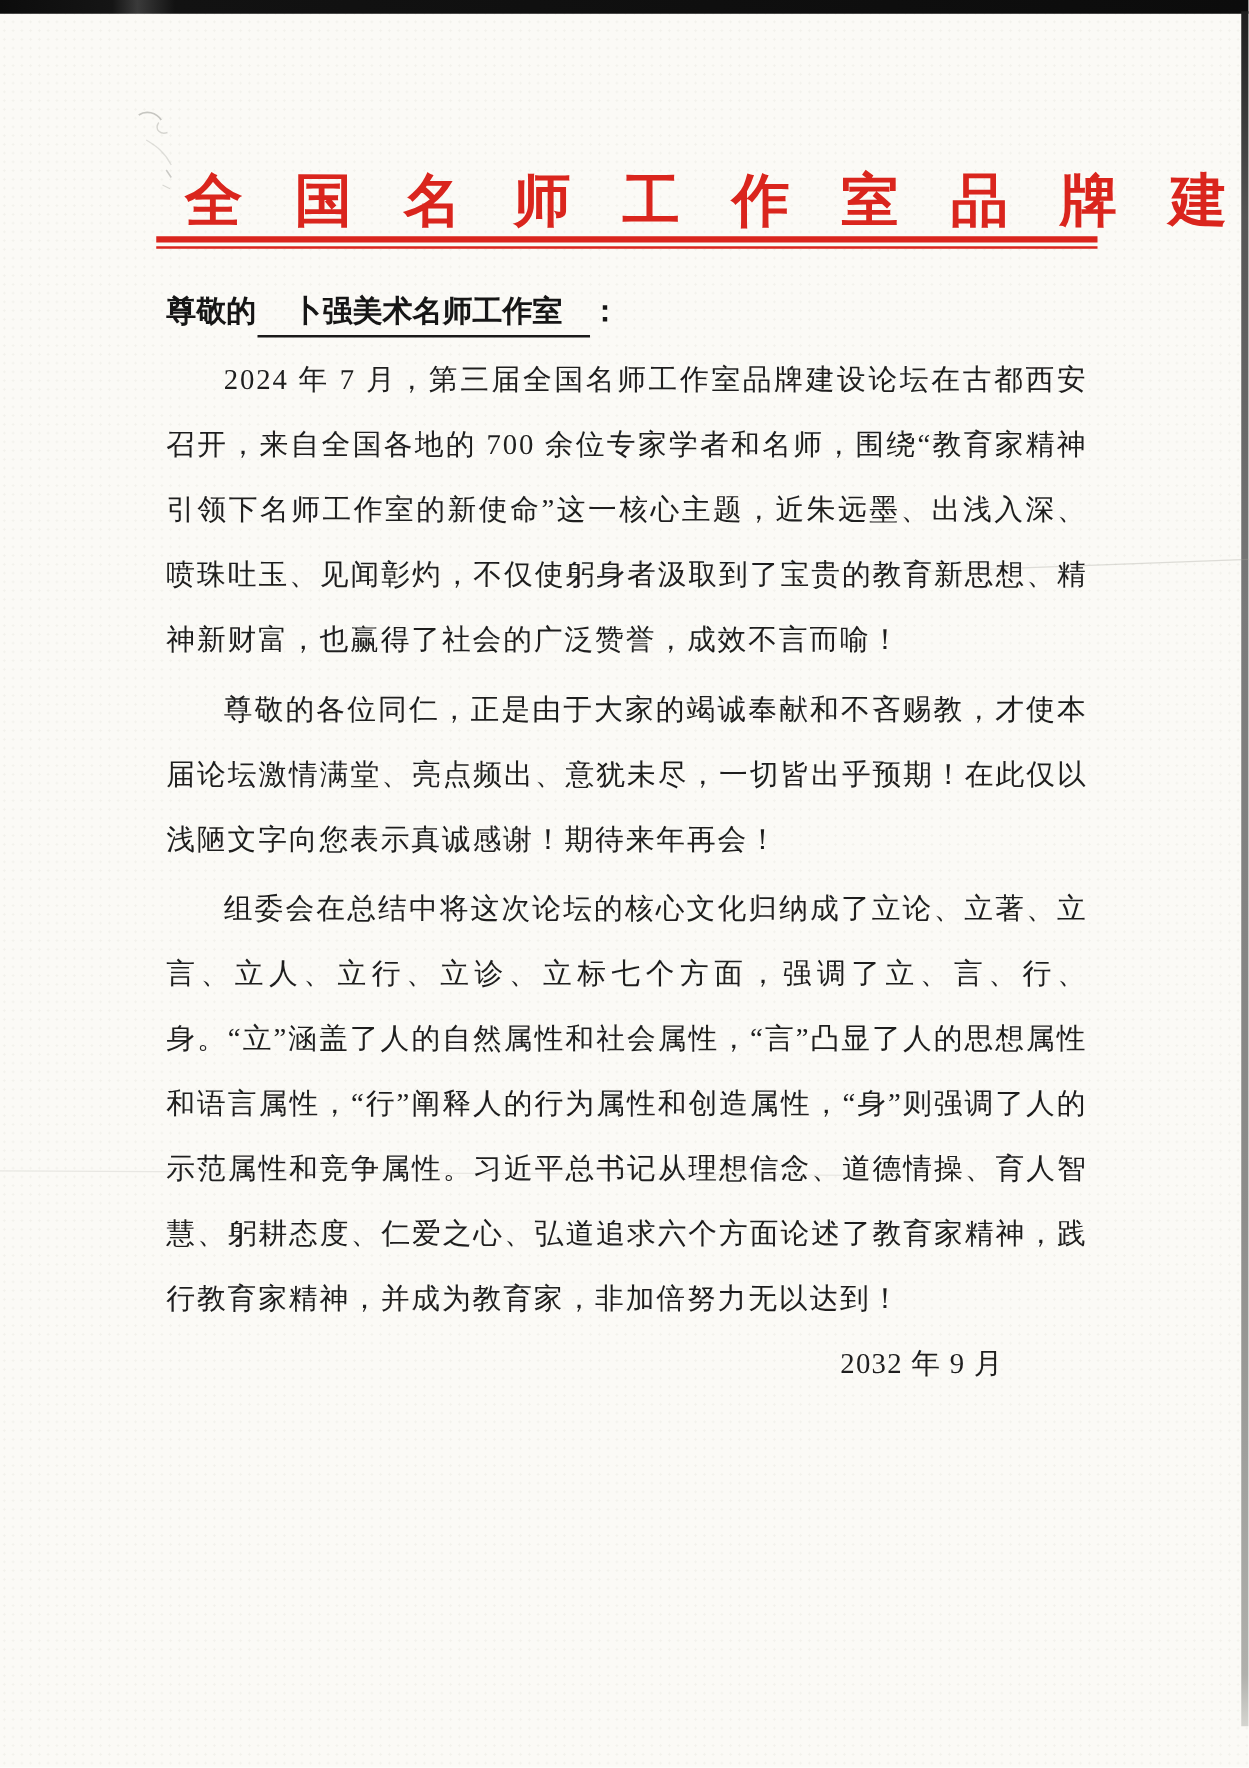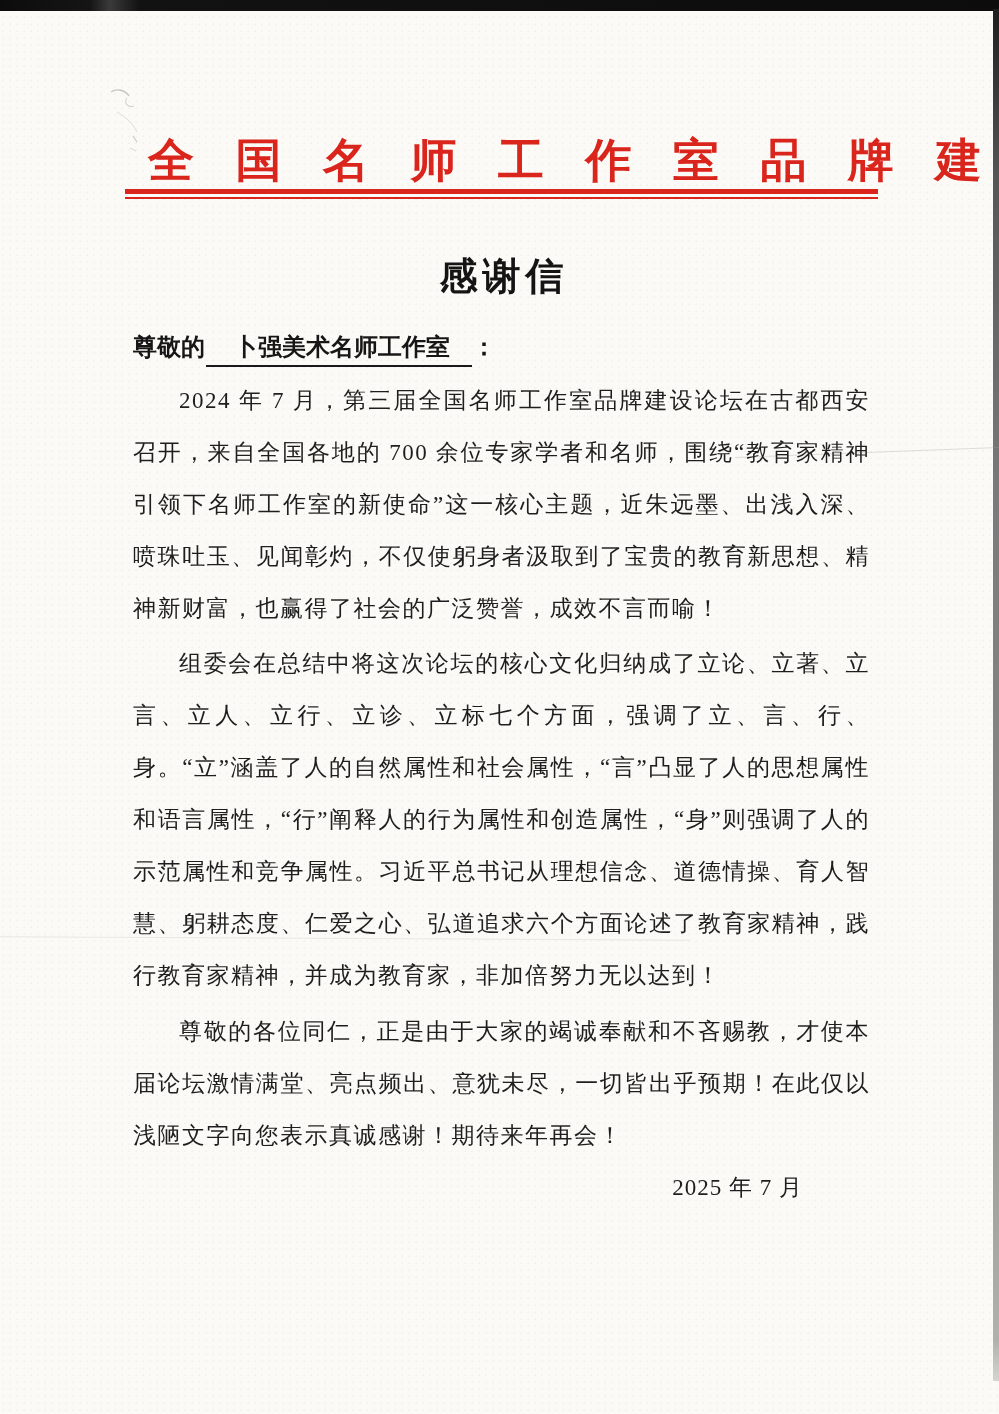--- a/index.html
+++ b/index.html
@@ -103,29 +103,28 @@
 
   <div class="content">
 
     <h1 class="org-title">全 国 名 师 工 作 室 品 牌 建 设 论 坛</h1>
 
     <div class="rule">
       <div class="rule-thick"></div>
       <div class="rule-thin"></div>
     </div>
 
-    <h2 class="letter-title">感谢信</h2>
 
     <div class="salutation">
       <span>尊敬的</span><span class="recipient">卜强美术名师工作室</span><span>：</span>
     </div>
 
     <p class="body-par p1">2024 年 7 月，第三届全国名师工作室品牌建设论坛在古都西安召开，来自全国各地的 700 余位专家学者和名师，围绕“教育家精神引领下名师工作室的新使命”这一核心主题，近朱远墨、出浅入深、喷珠吐玉、见闻彰灼，不仅使躬身者汲取到了宝贵的教育新思想、精神新财富，也赢得了社会的广泛赞誉，成效不言而喻！</p>
 
+    <p class="body-par p3">尊敬的各位同仁，正是由于大家的竭诚奉献和不吝赐教，才使本届论坛激情满堂、亮点频出、意犹未尽，一切皆出乎预期！在此仅以浅陋文字向您表示真诚感谢！期待来年再会！</p>
+
     <p class="body-par p2">组委会在总结中将这次论坛的核心文化归纳成了立论、立著、立言、立人、立行、立诊、立标七个方面，强调了立、言、行、身。“立”涵盖了人的自然属性和社会属性，“言”凸显了人的思想属性和语言属性，“行”阐释人的行为属性和创造属性，“身”则强调了人的示范属性和竞争属性。习近平总书记从理想信念、道德情操、育人智慧、躬耕态度、仁爱之心、弘道追求六个方面论述了教育家精神，践行教育家精神，并成为教育家，非加倍努力无以达到！</p>
 
-    <p class="body-par p3">尊敬的各位同仁，正是由于大家的竭诚奉献和不吝赐教，才使本届论坛激情满堂、亮点频出、意犹未尽，一切皆出乎预期！在此仅以浅陋文字向您表示真诚感谢！期待来年再会！</p>
 
-
-    <div class="date">2025 年 7 月</div>
+    <div class="date">2032 年 9 月</div>
 
   </div>
 </div>
 
 </body></html>

